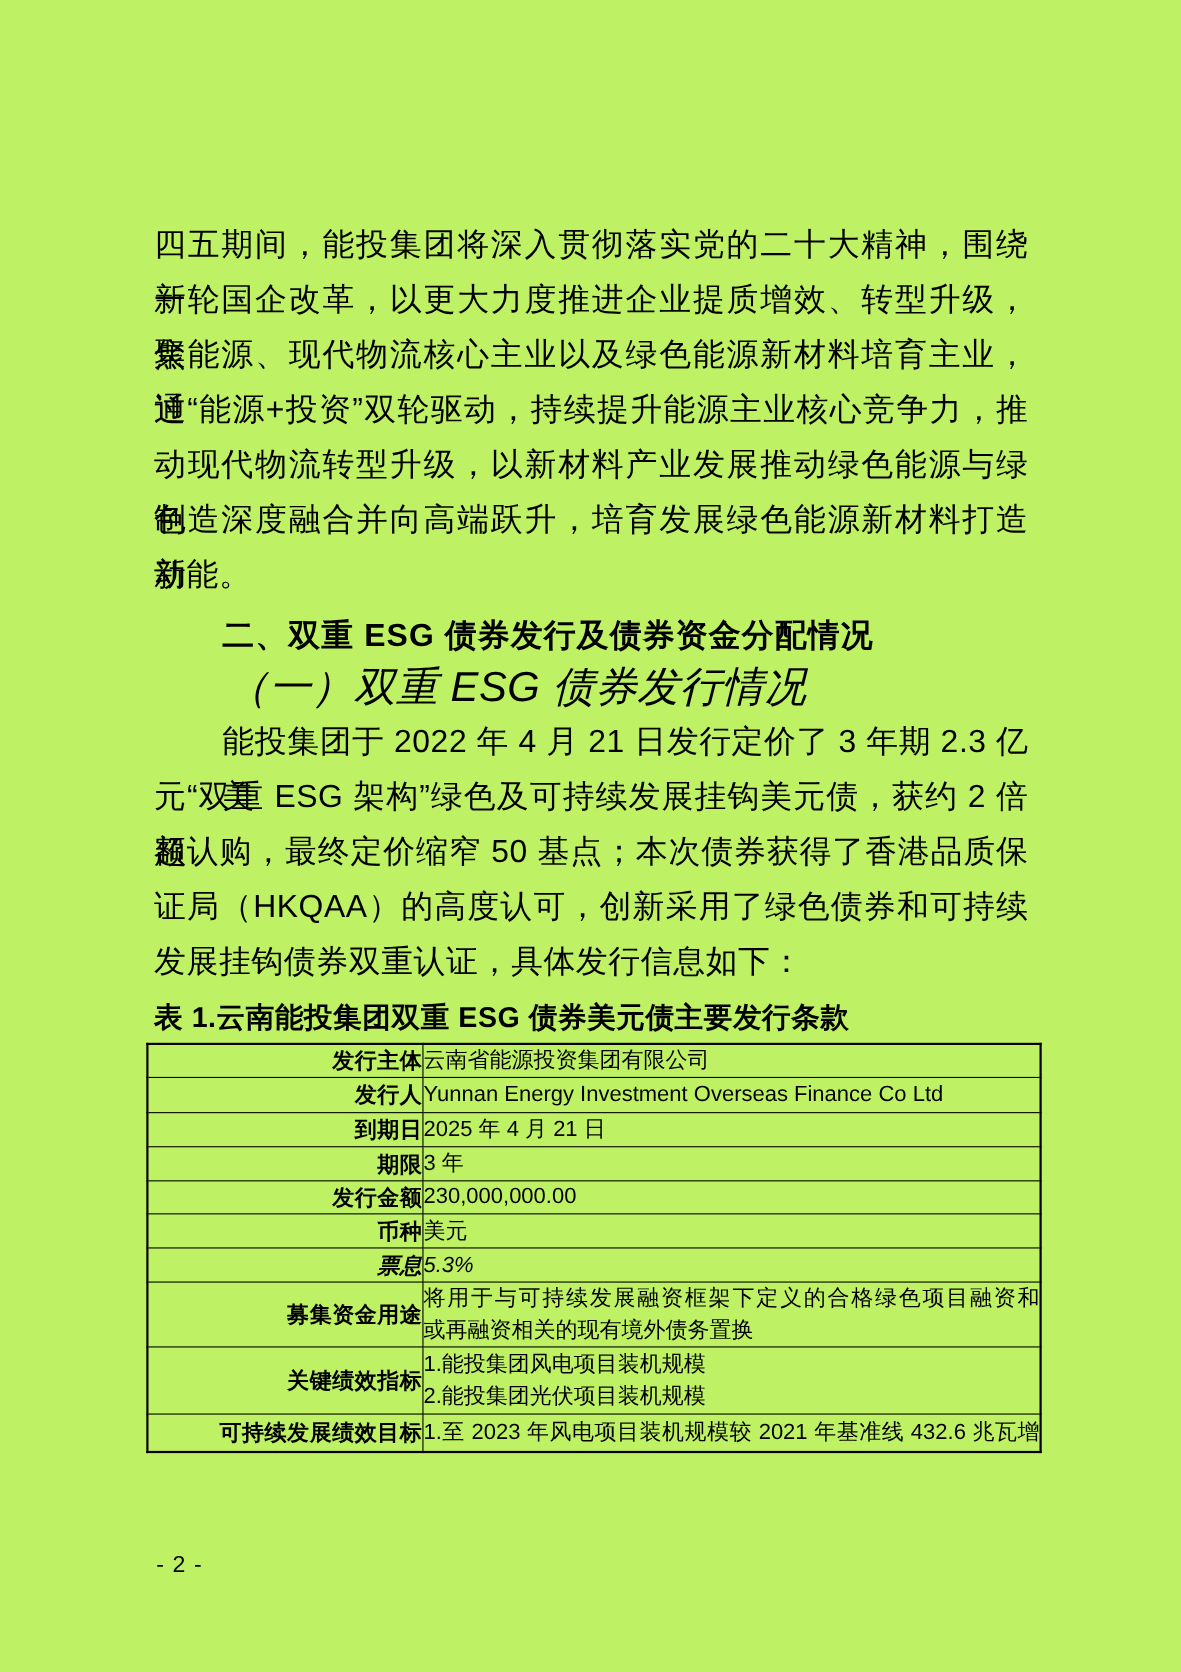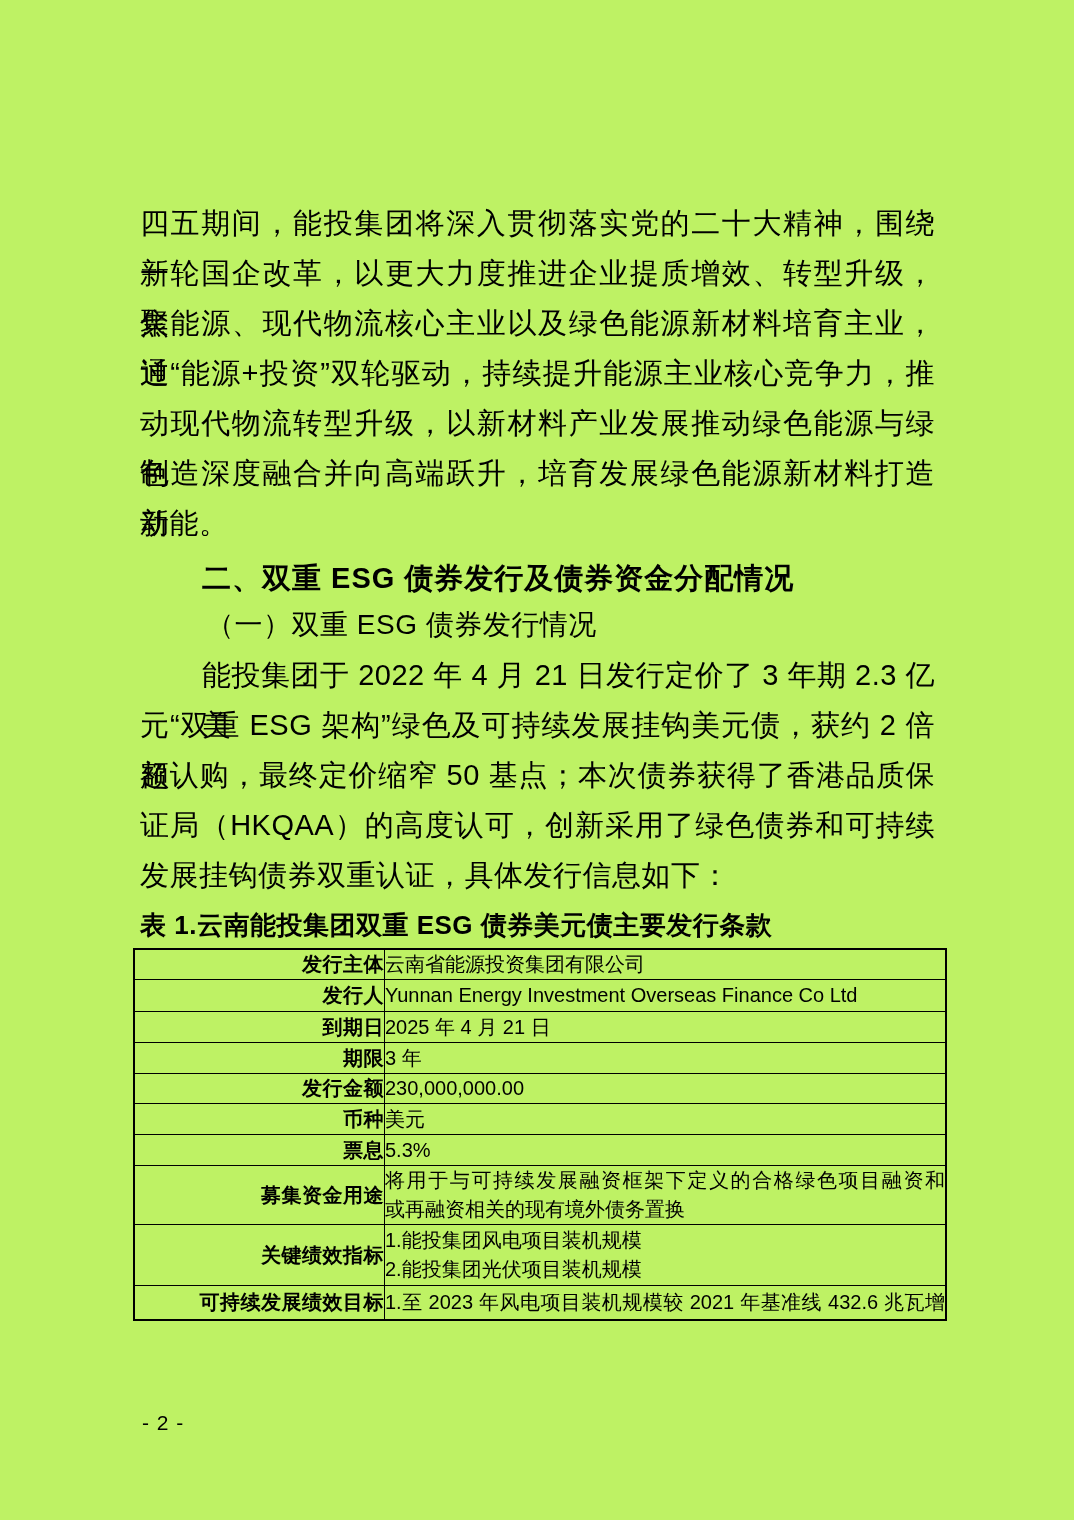--- a/index.html
+++ b/index.html
@@ -40,24 +40,25 @@
     line-height: 44px;
     font-size: 29px;
     font-weight: bold;
     padding-left: 62px;
     letter-spacing: 1px;
     white-space: nowrap;
   }
   .subsection-heading {
     height: 50px;
     line-height: 50px;
-    font-size: 28px;
+    font-size: 38px;
     padding-left: 66px;
     letter-spacing: 0.5px;
     white-space: nowrap;
+    font-style: italic;
   }
   .table-title {
     margin-top: 5px;
     height: 40px;
     line-height: 40px;
     font-size: 26px;
     font-weight: bold;
     text-align: left;
     letter-spacing: 0.5px;
   }
@@ -90,21 +91,21 @@
     text-align-last: justify;
     text-justify: inter-character;
   }
   tr.r0  td { height: 29px; }
   tr.r1  td { height: 31px; }
   tr.r2  td { height: 30px; }
   tr.r3  td { height: 30px; }
   tr.r4  td { height: 30px; }
   tr.r5  td { height: 29px; }
   tr.r6  td { height: 30px; }
-  tr.r7  td { height: 30px; }
+  tr.r7  td { height: 30px; font-style: italic; }
   tr.r8  td { height: 58px; }
   tr.r9  td { height: 60px; }
   tr.r10 td { height: 33px; }
   .page-number {
     position: absolute;
     left: 142px;
     top: 1411px;
     font-size: 21px;
     letter-spacing: 1px;
   }

